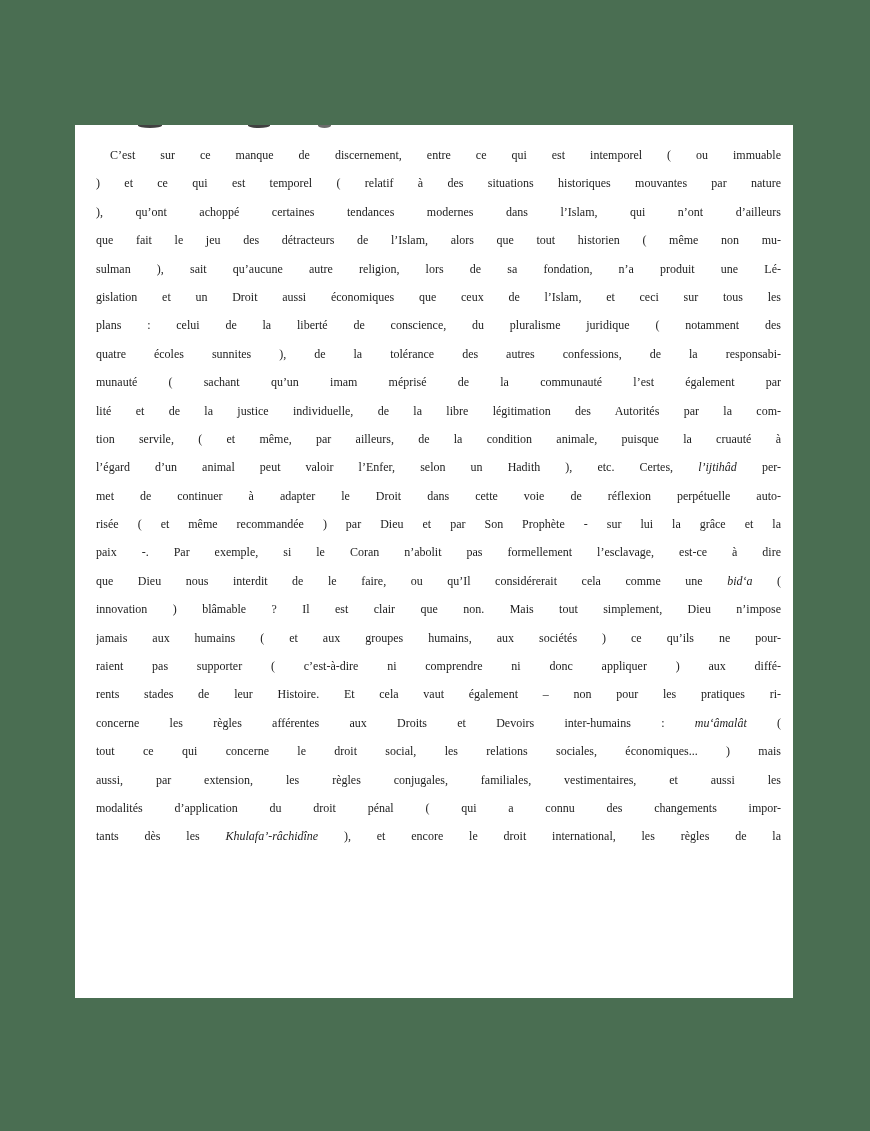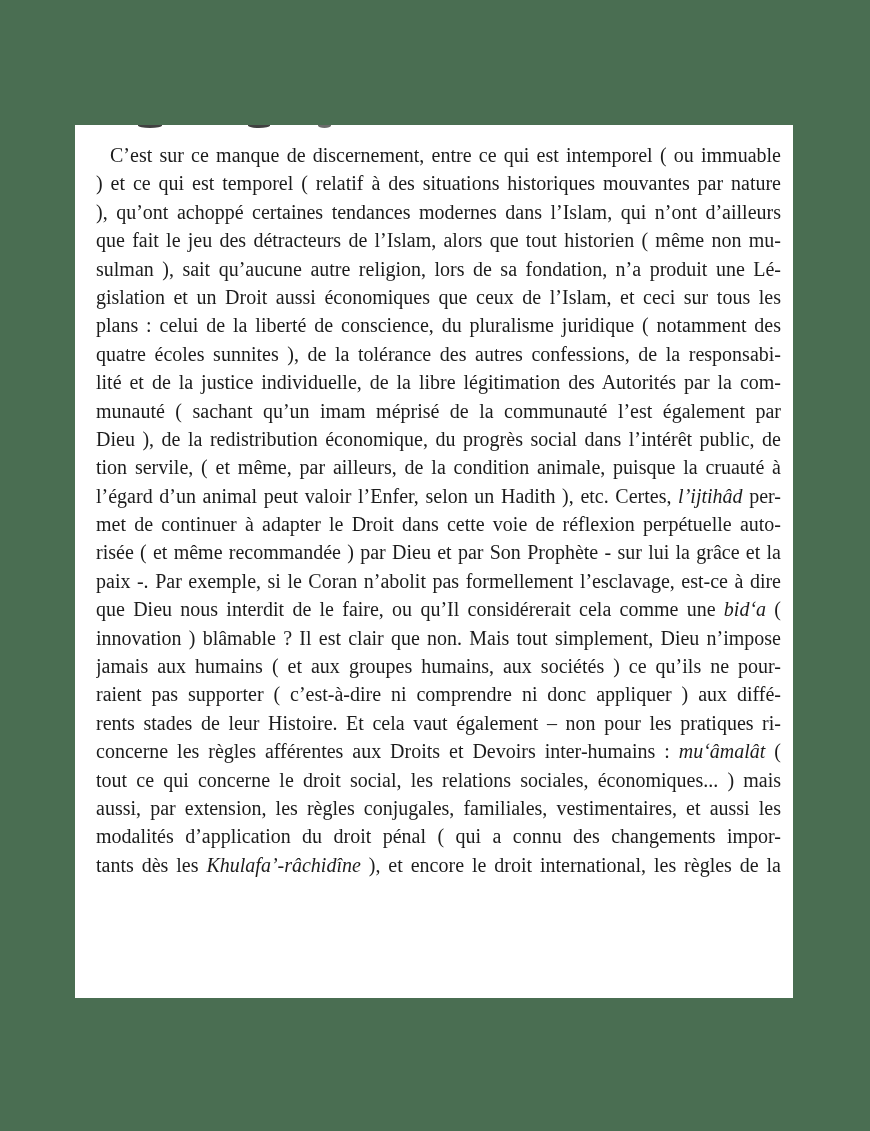--- a/index.html
+++ b/index.html
@@ -36,21 +36,21 @@
     border-radius: 0 0 60% 60% / 0 0 100% 100%;
     opacity: 0.9;
   }
   .frag.f1 { left: 63px;  width: 24px; }
   .frag.f2 { left: 173px; width: 22px; }
   .frag.f3 { left: 243px; width: 13px; opacity: 0.7; }
 
   .paragraph {
     position: relative;
     color: #1c1c1c;
-    font-size: 20px;
+    font-size: 12px;
   }
   .line {
     height: 28.4px;
     line-height: 28.4px;
     overflow: hidden;
     text-align: justify;
     text-align-last: justify;
     -moz-text-align-last: justify;
     white-space: normal;
   }
@@ -70,23 +70,22 @@
     </div>
     <div class="paragraph">
         <div class="line first"><span>C’est sur ce manque de discernement, entre ce qui est intemporel ( ou immuable</span></div>
         <div class="line"><span>) et ce qui est temporel ( relatif à des situations historiques mouvantes par nature</span></div>
         <div class="line"><span>), qu’ont achoppé certaines tendances modernes dans l’Islam, qui n’ont d’ailleurs</span></div>
         <div class="line"><span>que fait le jeu des détracteurs de l’Islam, alors que tout historien ( même non mu-</span></div>
         <div class="line"><span>sulman ), sait qu’aucune autre religion, lors de sa fondation, n’a produit une Lé-</span></div>
         <div class="line"><span>gislation et un Droit aussi économiques que ceux de l’Islam, et ceci sur tous les</span></div>
         <div class="line"><span>plans : celui de la liberté de conscience, du pluralisme juridique ( notamment des</span></div>
         <div class="line"><span>quatre écoles sunnites ), de la tolérance des autres confessions, de la responsabi-</span></div>
+        <div class="line"><span>munauté ( sachant qu’un imam méprisé de la communauté l’est également par</span></div>
         <div class="line"><span>lité et de la justice individuelle, de la libre légitimation des Autorités par la com-</span></div>
-        <div class="line"><span>munauté ( sachant qu’un imam méprisé de la communauté l’est également par</span></div>
-        <div class="line"><span>Dieu ), de la redistribution économique, du progrès social dans l’intérêt public, de</span></div>
         <div class="line"><span>tion servile, ( et même, par ailleurs, de la condition animale, puisque la cruauté à</span></div>
         <div class="line"><span>l’égard d’un animal peut valoir l’Enfer, selon un Hadith ), etc. Certes, </span><span class="it">l’ijtihâd</span><span> per-</span></div>
         <div class="line"><span>met de continuer à adapter le Droit dans cette voie de réflexion perpétuelle auto-</span></div>
         <div class="line"><span>risée ( et même recommandée ) par Dieu et par Son Prophète - sur lui la grâce et la</span></div>
         <div class="line"><span>paix -. Par exemple, si le Coran n’abolit pas formellement l’esclavage, est-ce à dire</span></div>
         <div class="line"><span>que Dieu nous interdit de le faire, ou qu’Il considérerait cela comme une </span><span class="it">bid‘a</span><span> (</span></div>
         <div class="line"><span>innovation ) blâmable ? Il est clair que non. Mais tout simplement, Dieu n’impose</span></div>
         <div class="line"><span>jamais aux humains ( et aux groupes humains, aux sociétés ) ce qu’ils ne pour-</span></div>
         <div class="line"><span>raient pas supporter ( c’est-à-dire ni comprendre ni donc appliquer ) aux diffé-</span></div>
         <div class="line"><span>rents stades de leur Histoire. Et cela vaut également – non pour les pratiques ri-</span></div>

